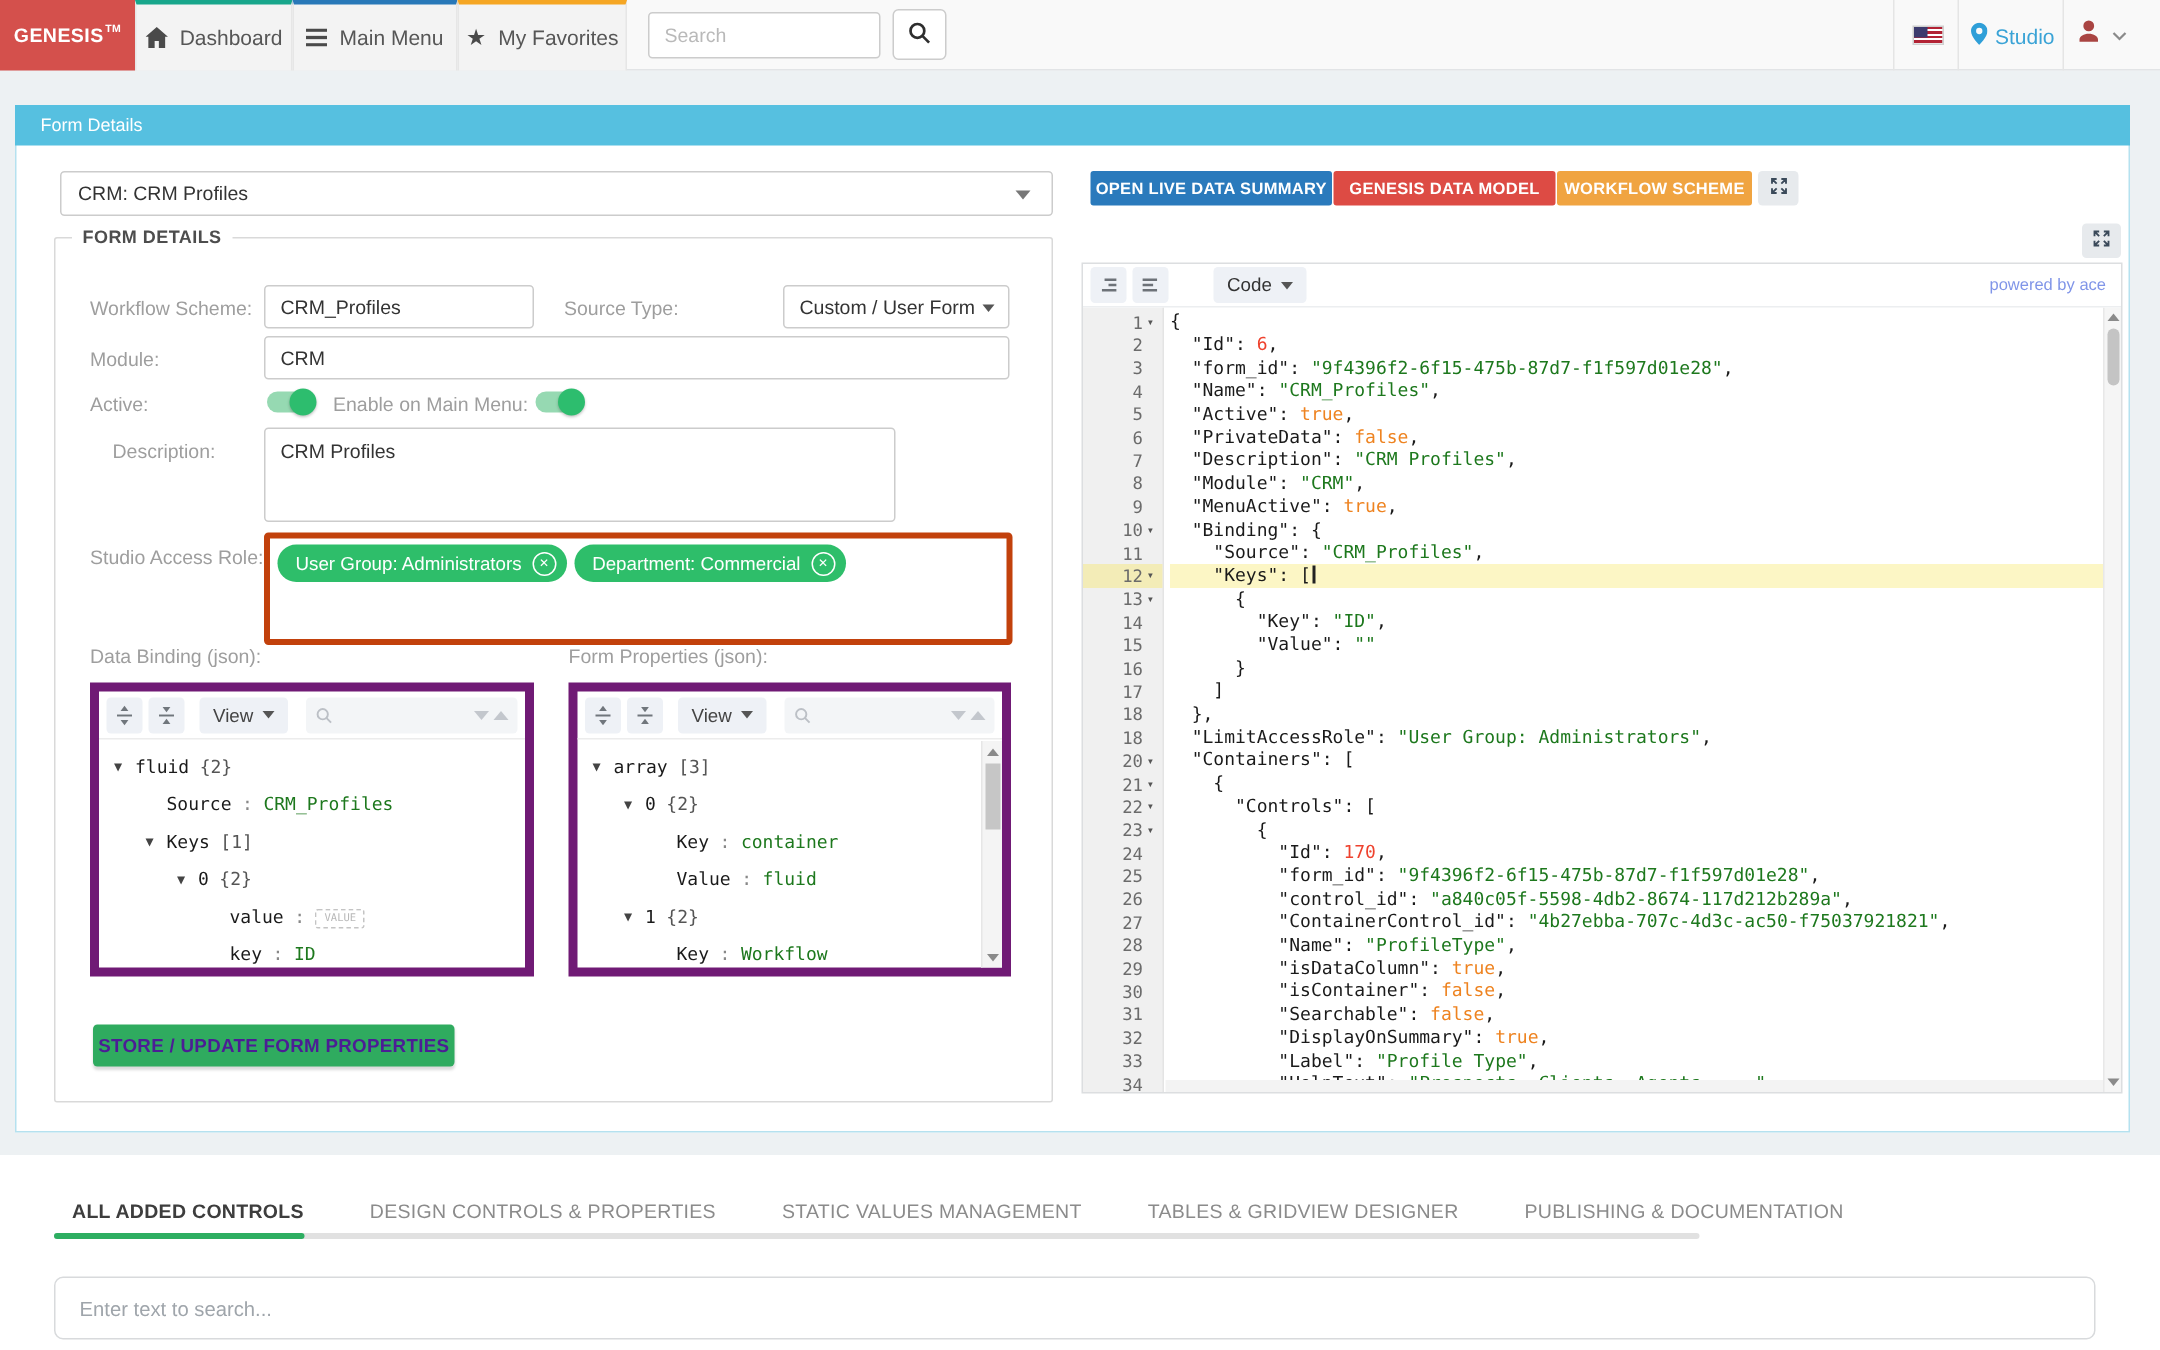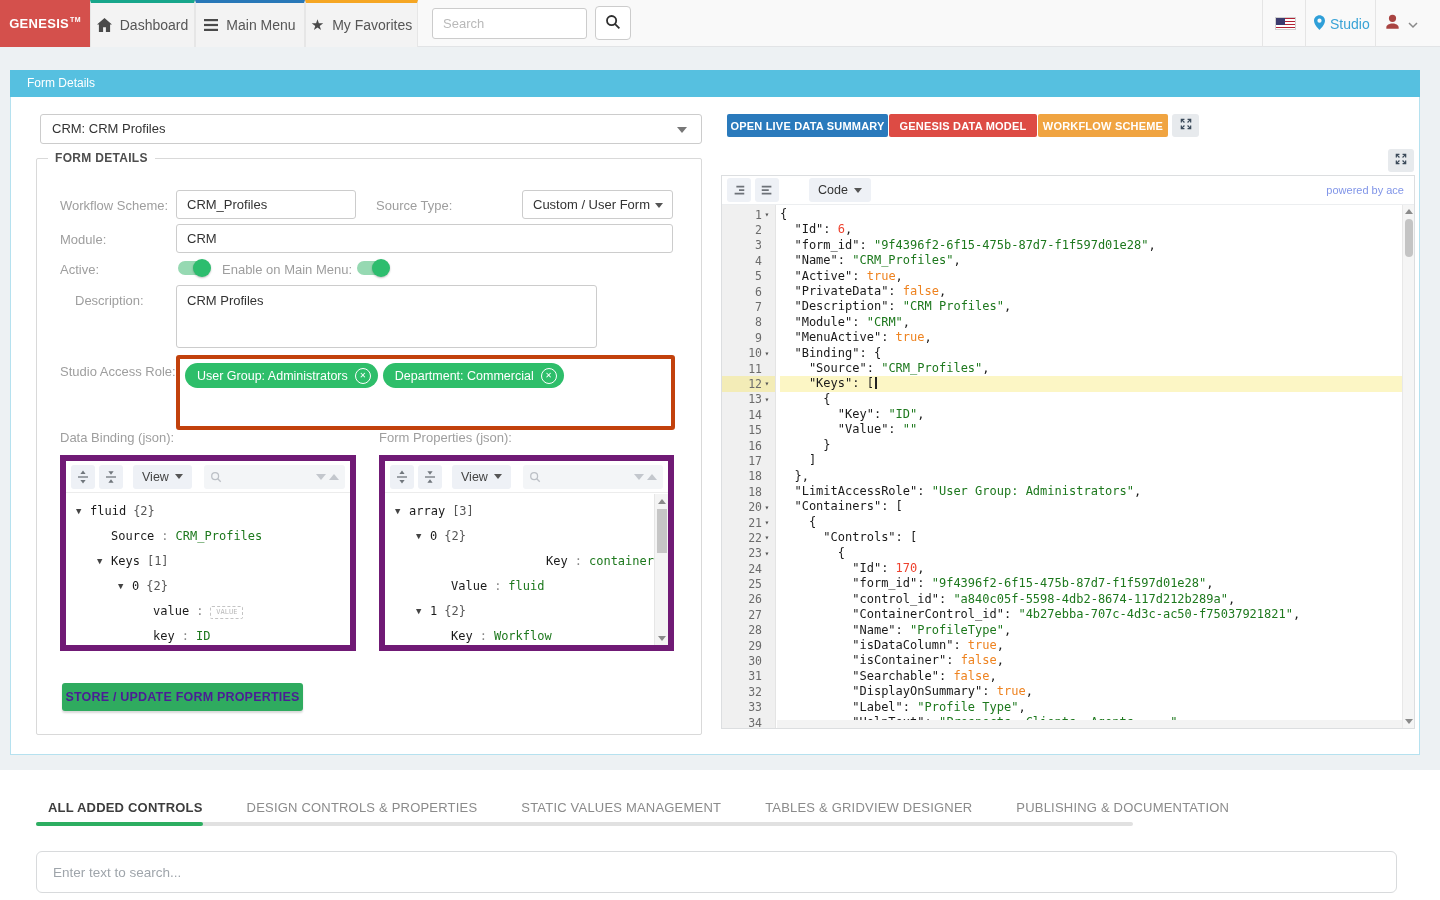--- a/index.html
+++ b/index.html
@@ -301,21 +301,21 @@
             </svg>
           <span class="tris">
               <span class="tri-d"></span>
               <span class="tri-u"></span>
             </span>
         </div>
       </div>
       <div class="jt-body" style="padding-right:14px">
           <div class="trow" style="padding-left: 10px;"><span class="tri">▼</span><span class="tname">array</span><span class="tmeta">[3]</span></div>
           <div class="trow" style="padding-left: 31px;"><span class="tri">▼</span><span class="tname">0</span><span class="tmeta">{2}</span></div>
-          <div class="trow" style="padding-left: 66px; text-align: right;"><span class="tname">Key</span><span class="tsep">:</span><span class="tval vstr">container</span></div>
+          <div class="trow" style="padding-left: 66px;"><span class="tname">Key</span><span class="tsep">:</span><span class="tval vstr">container</span></div>
           <div class="trow" style="padding-left: 66px;"><span class="tname">Value</span><span class="tsep">:</span><span class="tval vstr">fluid</span></div>
           <div class="trow" style="padding-left: 31px;"><span class="tri">▼</span><span class="tname">1</span><span class="tmeta">{2}</span></div>
           <div class="trow" style="padding-left: 66px;"><span class="tname">Key</span><span class="tsep">:</span><span class="tval vstr">Workflow</span></div>
           <div class="trow" style="padding-left: 66px;"><span class="tname">Value</span><span class="tsep">:</span><span class="tval vbool">false</span></div>
         </div>
       <div class="jt-scroll" style="top:33px">
         <span class="sarr" style="top:0">
             <span class="au"></span>
           </span>
         <div class="sthumb" style="top:15px;height:44px"></div>

